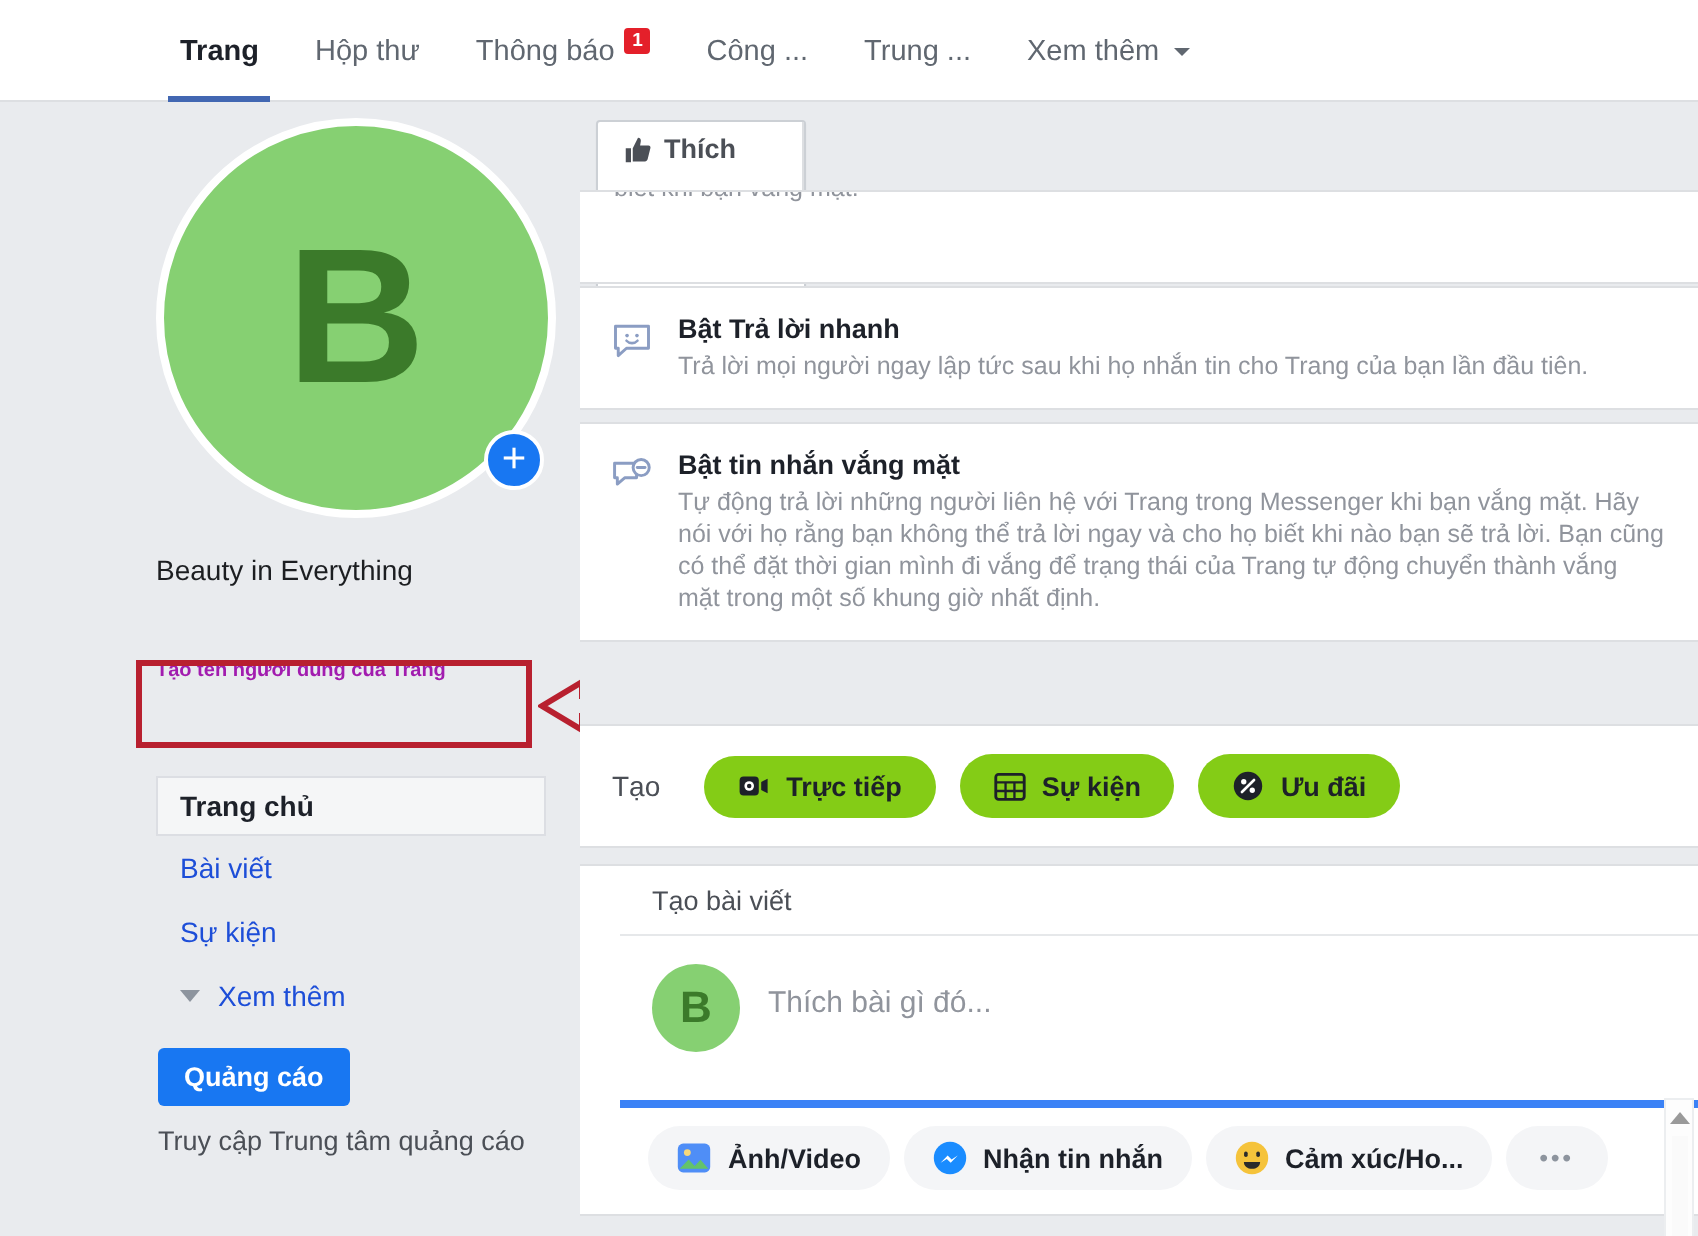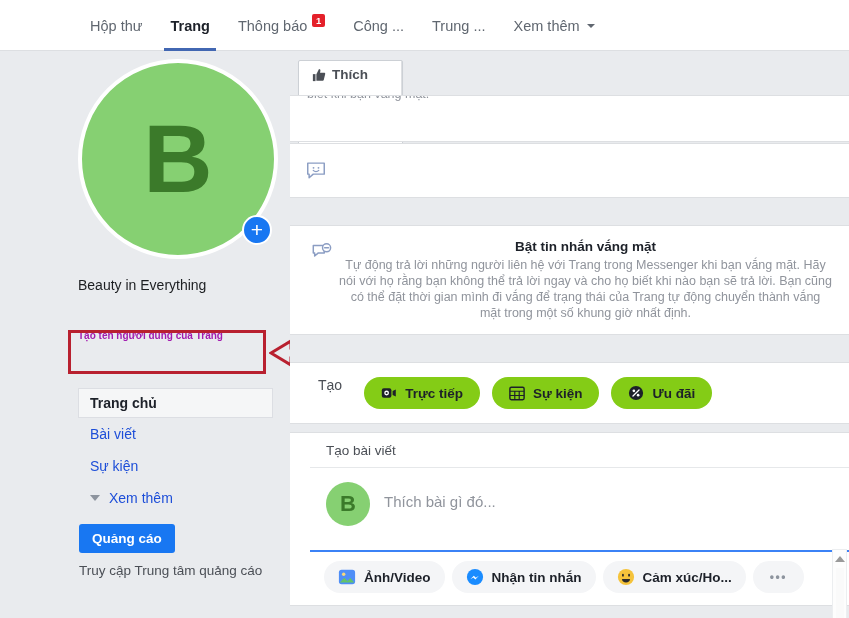--- a/index.html
+++ b/index.html
@@ -132,25 +132,25 @@
   .rowtext h4{ font-size:13.5px; color:#1d2129; margin-bottom:3px; }
   .rowtext p{ font-size:12.5px; line-height:16px; color:#90949c; }
 
   #partial-card{ top:44px; height:47px; overflow:hidden; }
   #partial-top{
     font-size:12.5px; line-height:16px; color:#90949c;
     padding:0 17px; position:relative; top:-10px;
   }
 
   #card-quick{ top:92px; }
-  #card-away{ top:174px;text-align:center; }
+  #card-away{ top:160px; }
 
   
   #card-create{
-    top:311px; display:flex; padding:14px 28px; gap:12px;
+    top:311px; display:flex; align-items:center; padding:14px 16px; gap:12px;
   }
   #create-label{ font-size:14px; color:#4b4f56; margin-right:10px; }
   .pill{
     display:flex; align-items:center; gap:8px;
     background:#84cc16; border-radius:17px; padding:8px 17px;
     font-size:13.5px; font-weight:bold; color:#1d2129; cursor:pointer;
     white-space:nowrap;
   }
 
   
@@ -161,21 +161,21 @@
   }
   #composer-body{ display:flex; align-items:flex-start; gap:14px; padding:14px 16px 24px; }
   #composer-avatar{
     width:44px;height:44px;border-radius:50%;background:#86d072;
     display:flex;align-items:center;justify-content:center;
     color:#3b7a2a;font-size:22px;font-weight:bold;flex:0 0 44px;
   }
   #composer-placeholder{ font-size:15px; color:#90949c; padding-top:11px; }
   #composer-foot{
     display:flex; align-items:center; gap:7px; padding:9px 14px 12px;
-    border-top:2px solid #3b82f6;
+    border-top:4px solid #3b82f6;
     text-align:right;
   }
   .fpill{
     display:flex; align-items:center; gap:8px;
     background:#f4f5f7; border-radius:17px; padding:7px 14px;
     font-size:13.5px; font-weight:bold; color:#1d2129; cursor:pointer;
     white-space:nowrap;
   }
   .fpill.dots{ color:#8d949e; letter-spacing:1.5px; padding:9px 17px; font-size:12px;}
 
@@ -193,26 +193,26 @@
   #sb-track{ position:absolute; left:3px; top:18px; width:8px; bottom:18px; background:#fafafa; }
 
   .ic{ display:inline-block; vertical-align:middle; }
 </style>
 </head>
 <body>
 
 <div id="topbar">
   <div class="navrow">
 
+    <div class="navtab active">
+      <span>Trang</span>
+    </div>
+
     <div class="navtab">
       <span>Hộp thư</span>
-    </div>
-
-    <div class="navtab active">
-      <span>Trang</span>
     </div>
 
     <div class="navtab">
       <span>Thông báo</span>
       <span class="badge">1</span>
     </div>
 
 
     <div class="navtab">
       <span>Công ...</span>
@@ -306,20 +306,24 @@
   <div class="card" id="card-quick">
     <div class="rowitem">
       <div class="rowicon">
         <svg width="22" height="22" viewBox="0 0 24 24">
           <path d="M3 4.5h18v12H9l-4.5 4v-4H3z" fill="none" stroke="#8b9dc3" stroke-width="1.6" stroke-linejoin="round"></path>
           <circle cx="9.3" cy="9.6" r="1" fill="#8b9dc3"></circle>
           <circle cx="14.7" cy="9.6" r="1" fill="#8b9dc3"></circle>
           <path d="M9 12.4c.8.9 1.8 1.3 3 1.3s2.2-.4 3-1.3" fill="none" stroke="#8b9dc3" stroke-width="1.4" stroke-linecap="round"></path>
         </svg>
       </div>
+      <div class="rowtext">
+        <h4>Bật Trả lời nhanh</h4>
+        <p>Trả lời mọi người ngay lập tức sau khi họ nhắn tin cho Trang của bạn lần đầu tiên.</p>
+      </div>
     </div>
   </div>
 
   <div class="card" id="card-away">
     <div class="rowitem">
       <div class="rowicon">
         <svg width="22" height="22" viewBox="0 0 24 24">
           <path d="M2.5 5h12v8H8l-4 3.4V13H2.5z" fill="none" stroke="#8b9dc3" stroke-width="1.6" stroke-linejoin="round"></path>
           <circle cx="17" cy="7.4" r="4.4" fill="#fff" stroke="#8b9dc3" stroke-width="1.6"></circle>
           <path d="M14.9 7.4h4.2" stroke="#8b9dc3" stroke-width="1.6" stroke-linecap="round"></path>

